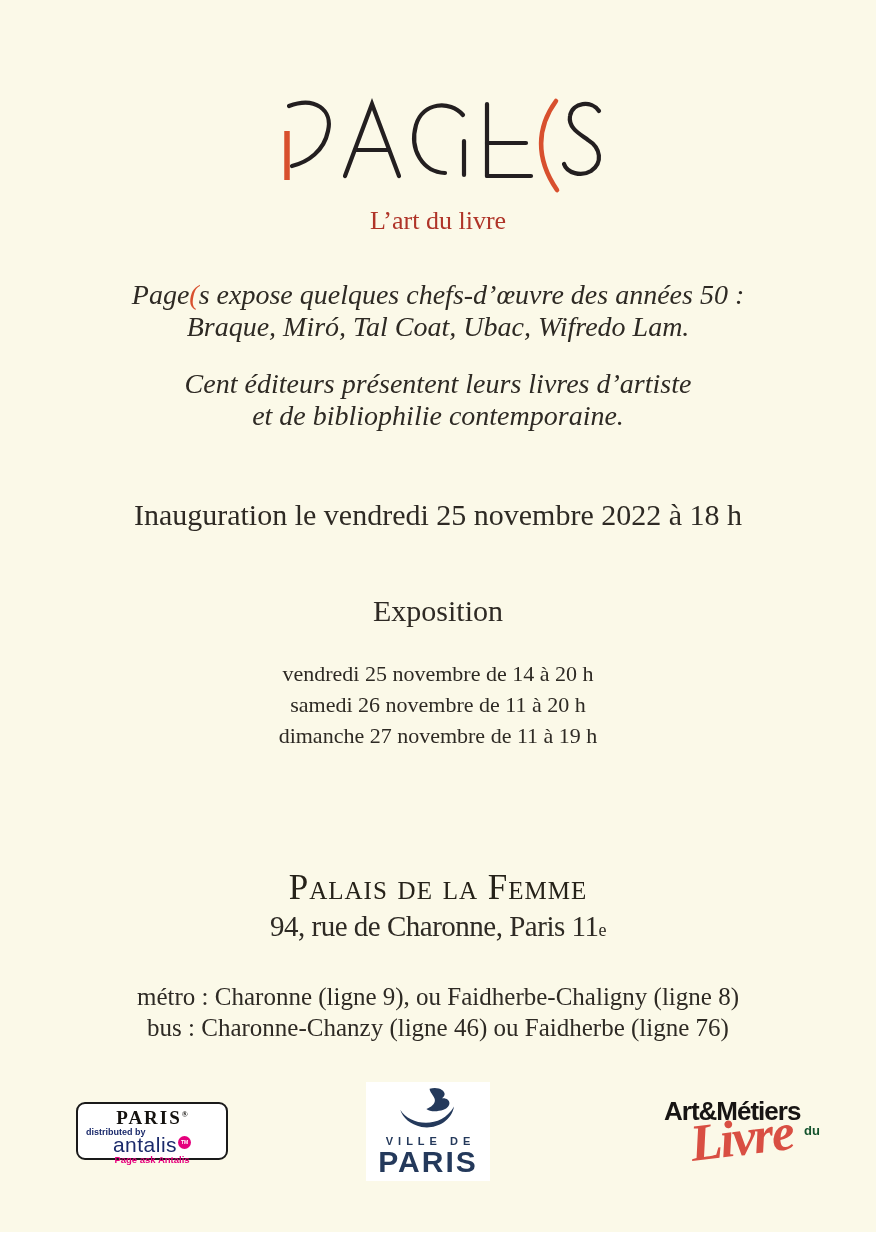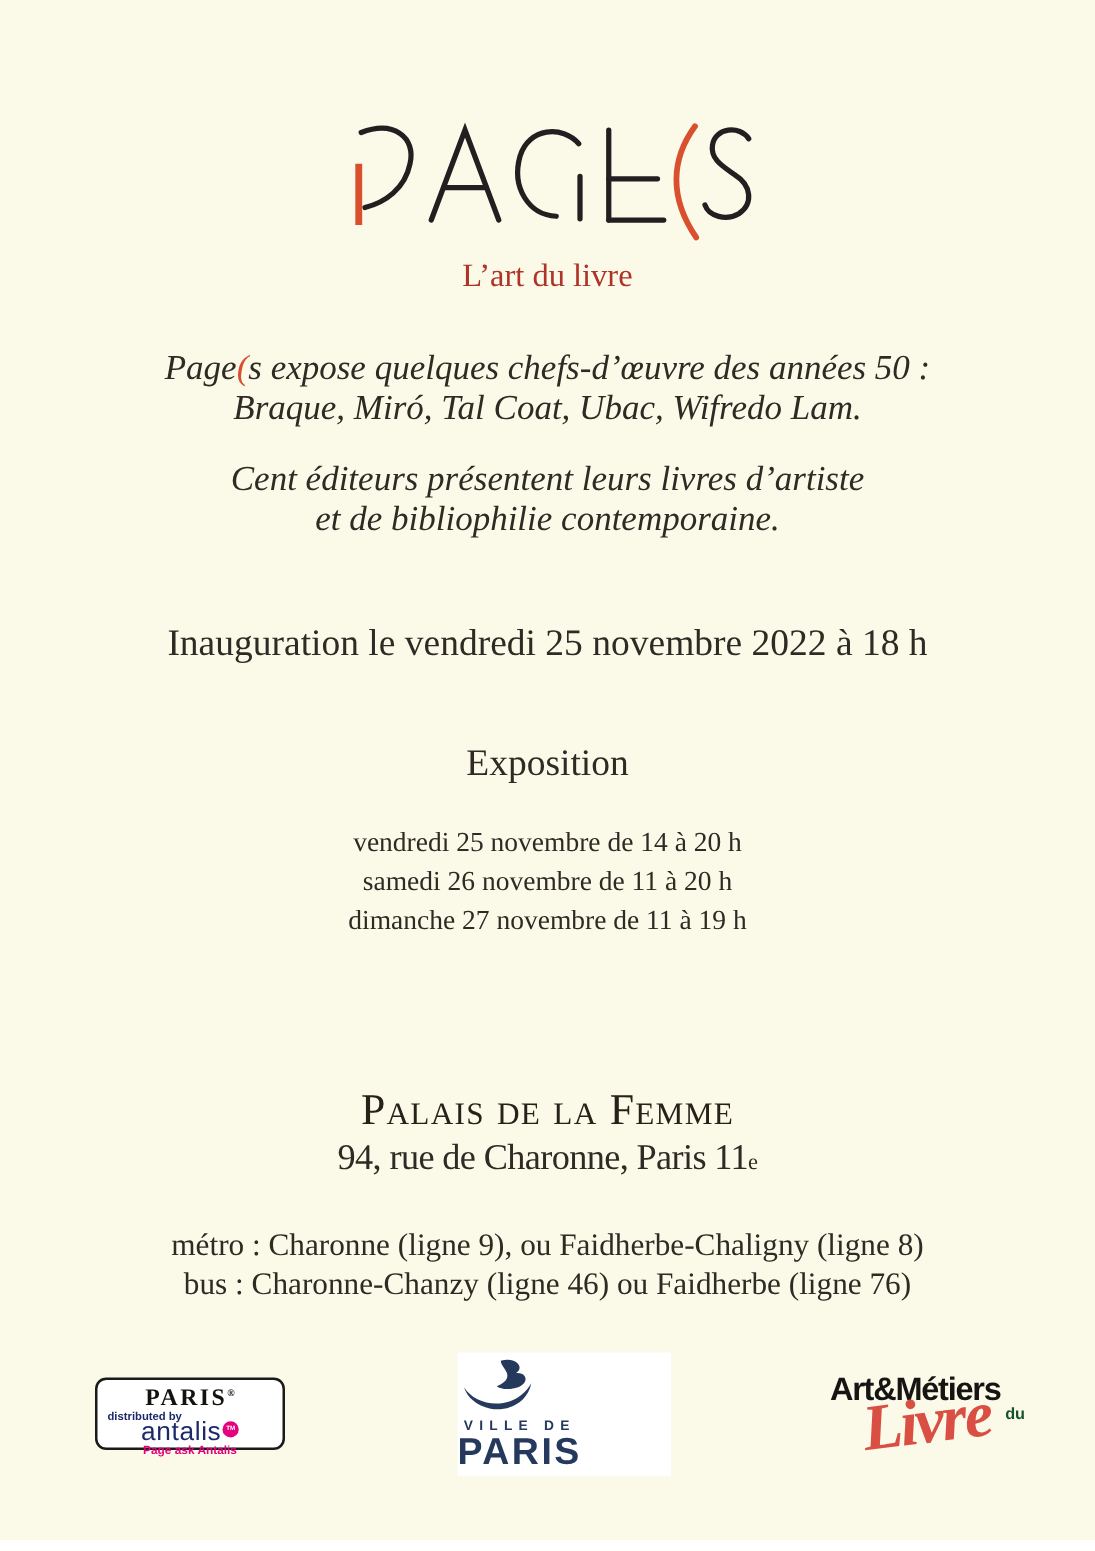--- a/index.html
+++ b/index.html
@@ -70,22 +70,22 @@
   }
   .tm-badge{
     display:inline-block; width:13px; height:13px; border-radius:50%;
     background:var(--magenta); color:#fff; font-size:5px; font-weight:bold;
     line-height:13px; text-align:center; vertical-align:top; margin-left:1px;
   }
   .arches-tagline{font-size:9.5px; font-weight:bold; color:var(--magenta); line-height:10px; margin-top:0;}
 
   
   .paris-box{
-    left:366px; top:1082px; width:171px; height:99px; background:#fff;
-    display:flex; flex-direction:column; align-items:flex-start; justify-content:center;
+    left:366px; top:1082px; width:124px; height:99px; background:#fff;
+    display:flex; flex-direction:column; align-items:center; justify-content:center;
     font-family:"Liberation Sans", sans-serif;
   }
   .paris-boat{margin-bottom:4px;}
   .paris-line1{color:var(--paris_navy); font-size:11px; letter-spacing:5px; font-weight:bold; text-indent:5px;}
   .paris-line2{color:var(--paris_navy); font-size:30px; font-weight:bold; letter-spacing:2px; line-height:30px;}
 
   
   .aml{left:664px; top:1098px; width:156px; height:72px; text-align:left;}
   .aml-top{
     font-family:"Liberation Sans", sans-serif; font-weight:bold;

